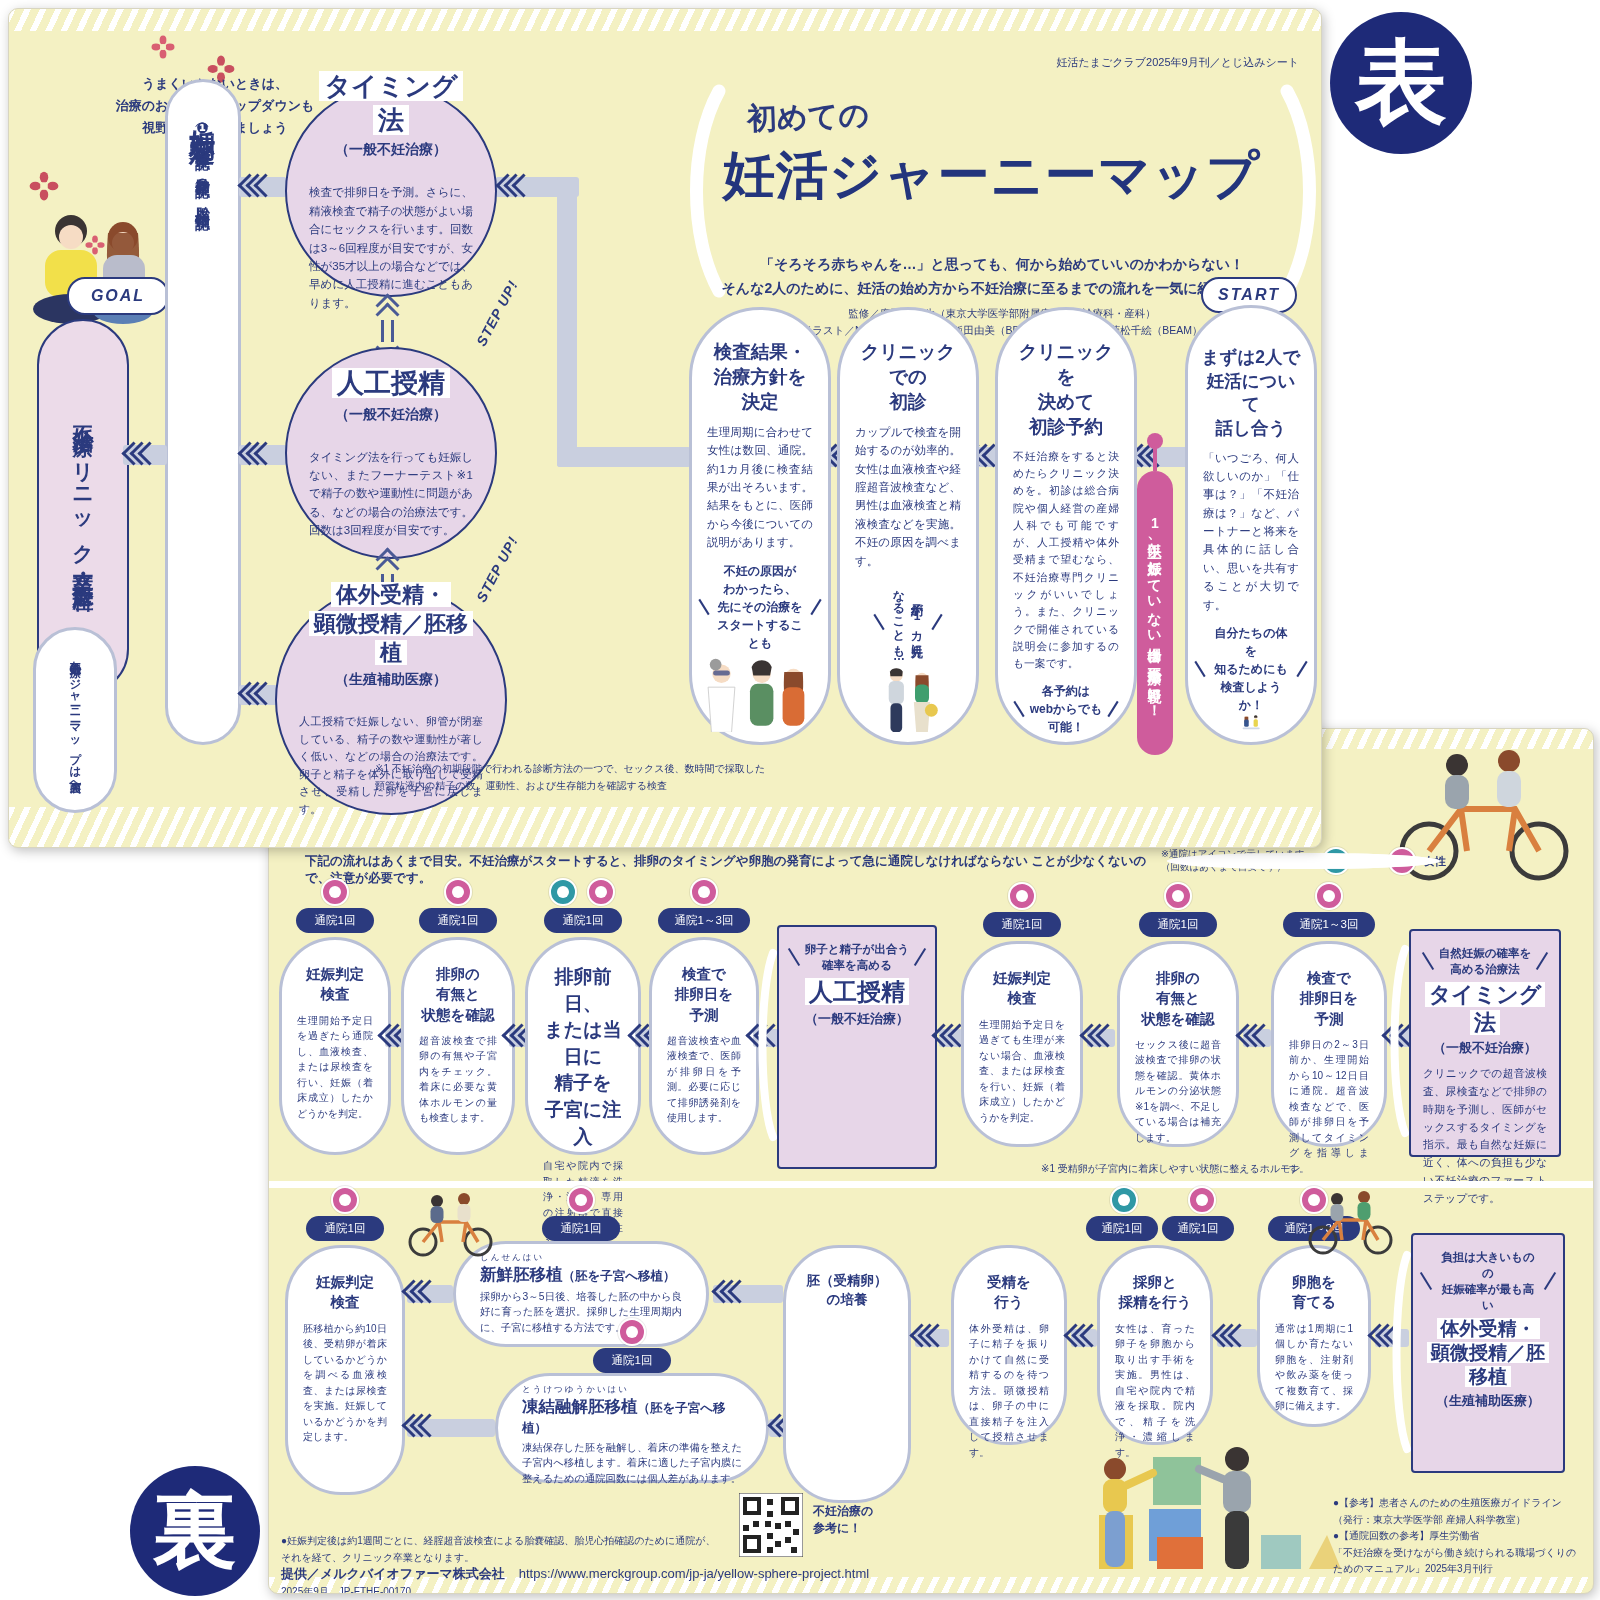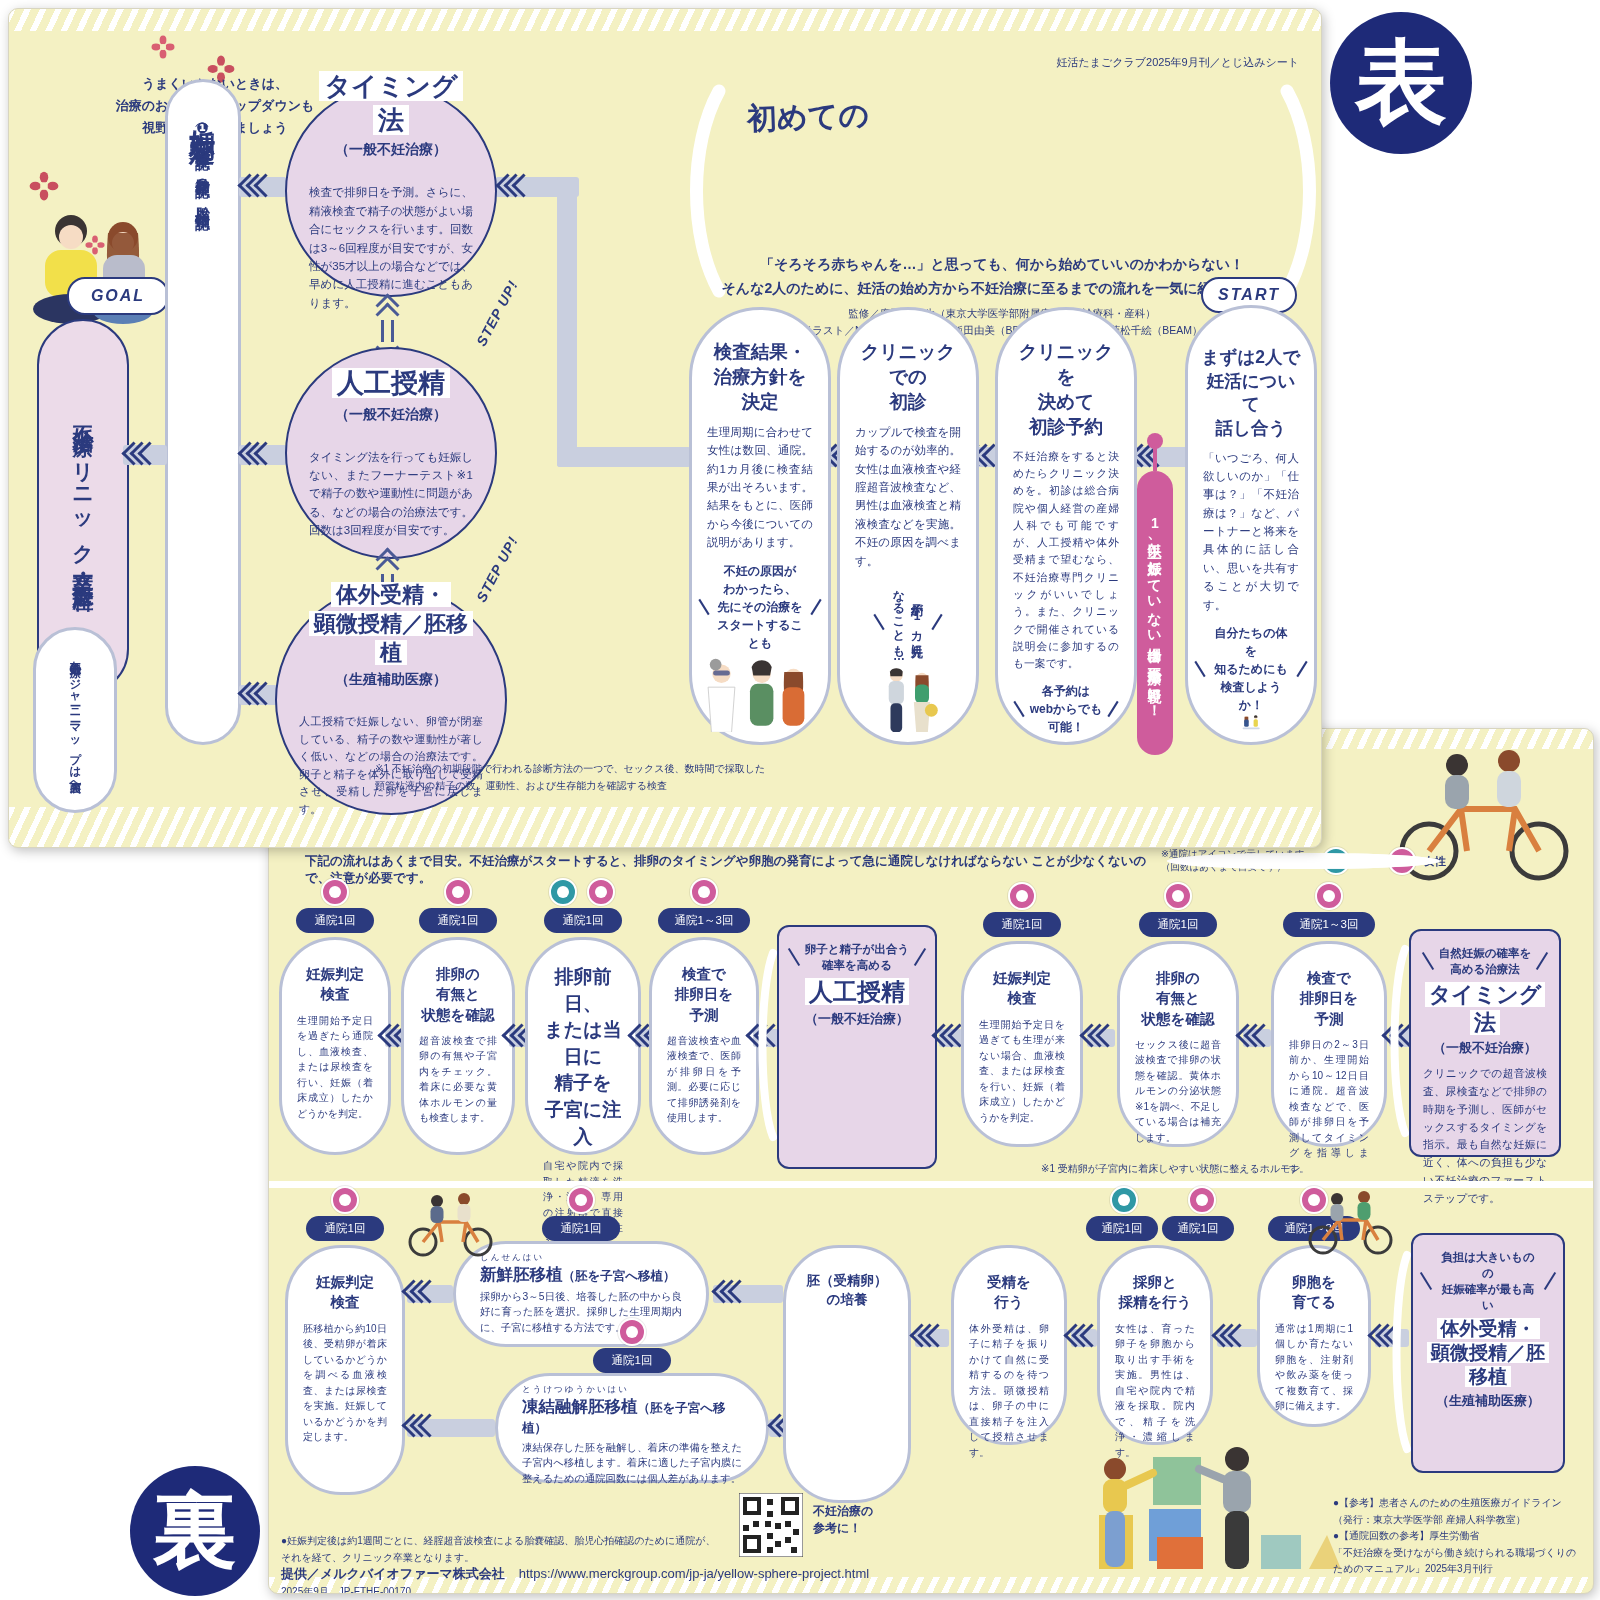--- a/index.html
+++ b/index.html
@@ -42,21 +42,21 @@
   .tpill .pb{font-size:11.5px;line-height:1.6;text-align:justify;margin:0 2px}
   .note{font-weight:bold;font-size:12px;line-height:1.5;position:relative;display:inline-block;padding:0 10px;margin-top:10px}
   .note::before,.note::after{content:"";position:absolute;top:50%;width:2px;height:18px;background:#2b3a7e;margin-top:-9px}
   .note::before{left:-2px;transform:rotate(-32deg)}
   .note::after{right:-2px;transform:rotate(32deg)}
   .vnote{writing-mode:vertical-rl;text-orientation:upright;height:130px;margin:8px auto 0}
   .spill{position:absolute;background:#fff;border:3px solid #b9c0d6;border-radius:56px;box-sizing:border-box;
          text-align:center;padding:24px 10px 8px}
   .spill h4{margin:0;font-size:14.5px;line-height:1.4;font-weight:bold}
   .spill .sb{margin:8px 5px 0;font-size:10px;line-height:1.55;text-align:justify}
-  .pbox{position:absolute;background:#e7d6e8;border:2px solid #2b3a7e;border-radius:12px;box-sizing:border-box;
+  .pbox{position:absolute;background:#e7d6e8;border:2px solid #2b3a7e;border-radius:4px;box-sizing:border-box;
         text-align:center;padding:14px 12px}
   .pbox .tag{font-size:11.5px;font-weight:bold;line-height:1.4;position:relative;display:inline-block;padding:0 12px}
   .pbox .tag::before,.pbox .tag::after{content:"";position:absolute;top:50%;width:2px;height:20px;background:#2b3a7e;margin-top:-10px}
   .pbox .tag::before{left:0;transform:rotate(-32deg)}
   .pbox .tag::after{right:0;transform:rotate(32deg)}
   .pbox .bt{font-weight:bold;line-height:1.25;margin-top:4px}
   .pbox .bt span{background:#fff;padding:0 4px;box-decoration-break:clone;-webkit-box-decoration-break:clone}
   .pbox .bs{font-weight:bold;font-size:13px;margin-top:3px}
   .pbox .bb{font-size:10.8px;line-height:1.65;text-align:justify;margin-top:8px}
   .hbox{position:absolute;background:#fff;border:3px solid #b9c0d6;border-radius:60px;box-sizing:border-box;padding:8px 24px;text-align:left}
@@ -562,20 +562,21 @@
     <div class="cb" style="font-size:11px" data-bind="front.circles.2.body">人工授精で妊娠しない、卵管が閉塞している、精子の数や運動性が著しく低い、などの場合の治療法です。卵子と精子を体外に取り出して受精させ、受精した卵を子宮に戻します。</div>
   </div>
 
   <svg class="abs" style="left:672px;top:74px" width="46" height="216">
       <path d="M38,8 C8,62 8,154 38,208" fill="none" stroke="#fff" stroke-width="13" stroke-linecap="round"></path>
     </svg>
   <svg class="abs" style="left:1270px;top:74px" width="46" height="216">
       <path d="M8,8 C38,62 38,154 8,208" fill="none" stroke="#fff" stroke-width="13" stroke-linecap="round"></path>
     </svg>
   <div class="abs" style="left:738px;top:88px;font-size:30px;font-weight:bold;transform:rotate(-2deg)" data-bind="front.title.lead">初めての</div>
+  <div class="abs" style="left:714px;top:132px;width:566px;font-size:52px;font-weight:800;letter-spacing:1px;color:#23357d" data-bind="front.title.main">妊活ジャーニーマップ</div>
   <div class="abs" style="left:700px;top:244px;width:586px;text-align:center;font-size:14px;font-weight:bold;line-height:1.7" data-bind="front.title.subtitle">「そろそろ赤ちゃんを…」と思っても、何から始めていいのかわからない！
 そんな2人のために、妊活の始め方から不妊治療に至るまでの流れを一気に紹介します。</div>
   <div class="abs" style="left:700px;top:296px;width:586px;text-align:center;font-size:10.5px;line-height:1.6" data-bind="front.title.credits">監修／廣田 泰先生（東京大学医学部附属病院女性診療科・産科）
 イラスト／Natsuki　構成・文／飯田由美（BEAM）　デザイン／藤松千絵（BEAM）</div>
 
   <div class="startgoal" style="left:1192px;top:268px;width:92px;height:32px" data-bind="front.start_label">START</div>
 
   <div class="gbar" style="left:814px;top:438px;width:22px;height:20px"></div>
   <div class="chev" style="left:810px;top:436px">
       <i></i>

